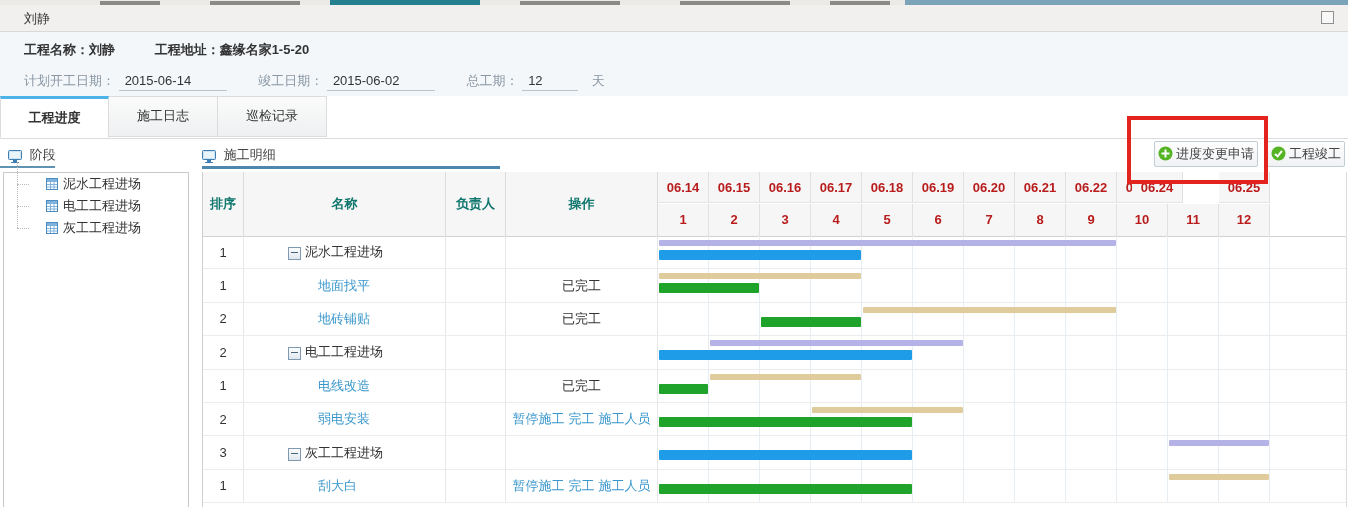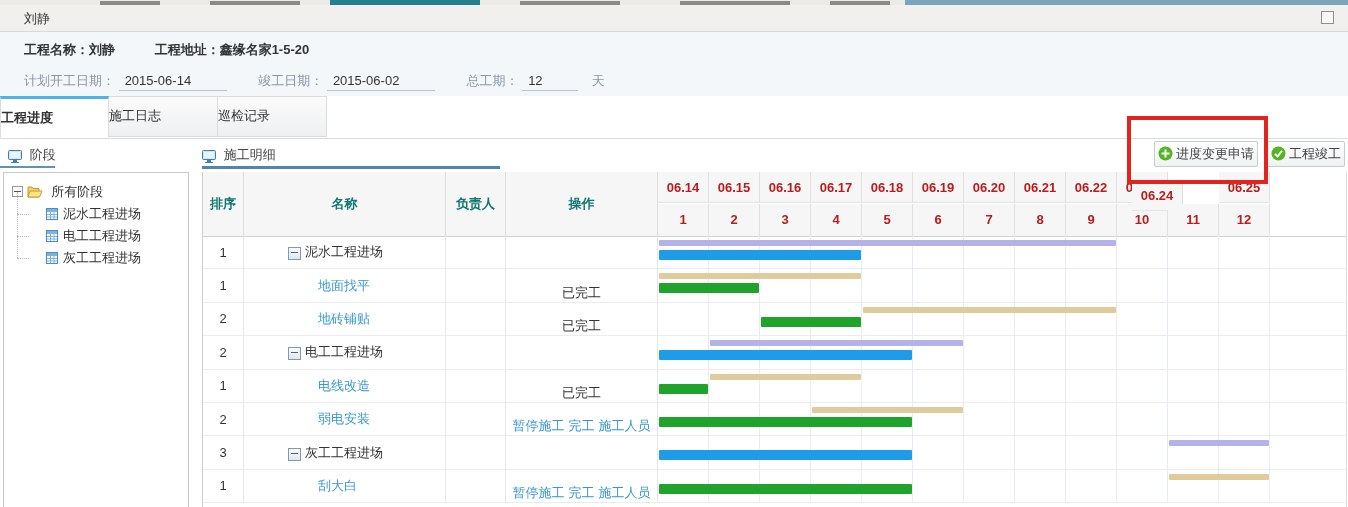--- a/index.html
+++ b/index.html
@@ -21,21 +21,21 @@
   .info{position:absolute;left:0;top:32px;width:1348px;height:64px;background:#f3f7fa;}
   .info-row1{position:absolute;left:24px;top:9px;font-size:13px;font-weight:bold;color:#333;}
   .info-row1 span.pair{margin-right:36px;}
   .info-row2{position:absolute;left:24px;top:40px;font-size:13px;color:#333;}
   .ilabel{color:#8a97a3;}
   .ival{display:inline-block;min-width:96px;border-bottom:1px solid #b9c5cd;padding:0 6px 2px 6px;color:#333;margin-right:28px;}
   .ival.short{min-width:44px;margin-right:10px;}
 
   
   .tabstrip{position:absolute;left:0;top:96px;width:1348px;height:42px;border-bottom:1px solid #dcdcdc;background:#fff;}
-  .tab{position:relative;float:left;width:109px;height:41px;line-height:38px;text-align:left;font-size:13px;color:#333;
+  .tab{position:relative;float:left;width:109px;height:41px;line-height:38px;text-align:center;font-size:13px;color:#333;
        background:linear-gradient(#fbfbfb,#eef0f1);border:1px solid #dcdcdc;border-left:none;box-sizing:border-box;cursor:pointer;}
   .tab:first-child{border-left:1px solid #dcdcdc;}
   .tab.active{background:#fff;border-top:3px solid #4cb4e8;border-bottom:1px solid #fff;font-weight:bold;height:42px;}
 
   
   .panel-h{position:absolute;font-size:13px;color:#444;}
   .panel-h .ptxt{vertical-align:2px;margin-left:4px;}
   .stage-underline{position:absolute;left:0;top:166px;width:55px;height:2px;background:#5e93b4;}
   .detail-underline{position:absolute;left:202px;top:166px;width:298px;height:3px;background:#4e87ad;}
 
@@ -69,21 +69,21 @@
   .gdate,.gday{position:absolute;width:51px;height:31px;background:#f6f6f6;border-right:1px solid #e0e0e0;box-sizing:border-box;
       font-weight:bold;color:#b91c1c;text-align:center;line-height:31px;}
   .gdate{top:0;border-bottom:1px solid #e4e4e4;}
   .gday{top:32px;height:32px;line-height:32px;}
   .tbody{position:absolute;left:0;top:64px;width:1143px;}
   .trow{position:relative;width:1143px;height:33.4px;border-bottom:1px solid #ececec;box-sizing:border-box;}
   .cell{position:absolute;top:0;height:100%;display:flex;align-items:center;box-sizing:border-box;border-right:1px solid #e7e7e7;}
   .c-order{left:0;width:41px;justify-content:center;color:#333;}
   .c-name{left:41px;width:202px;}
   .c-owner{left:243px;width:60px;}
-  .c-op{left:303px;width:152px;justify-content:center;align-items:flex-end;}
+  .c-op{left:303px;width:152px;justify-content:center;}
   .group-name{padding-left:44px;color:#333;}
   .task-name{padding-left:74px;}
   .link{color:#3a97cc;cursor:pointer;}
   .op-links .link{margin:0 2px;}
   .status{color:#333;}
   .collapse-ic{display:inline-block;width:11px;height:11px;border:1px solid #7f9ab0;background:linear-gradient(#fdfdfd,#dfe7ee);position:relative;margin-right:4px;vertical-align:-4px;}
   .collapse-ic::after{content:"";position:absolute;left:2px;right:2px;top:4px;height:1px;background:#44667f;}
   .gantt-grid{position:absolute;left:455px;top:0;width:612px;height:100%;
       background:repeating-linear-gradient(to right,transparent 0 50px,#e7eef3 50px 51px);}
   .bar{position:absolute;height:6px;border-radius:1px;}
@@ -163,28 +163,20 @@
   <div class="btn btn-finish">
     <svg width="15" height="15">
         <circle cx="7.5" cy="7.5" r="7" fill="#55b424"></circle>
         <path d="M4 8 L6.6 10.4 L11 4.8" stroke="#fff" stroke-width="2" fill="none"></path>
       </svg><span>工程竣工</span>
   </div>
 
   <div class="anno"></div>
 
   <div class="tree-box">
-    <div class="tree-root">
-      <span class="toggle-ic"></span>
-      <svg class="icon-svg" width="16" height="12">
-          <path d="M1 3 L1 11 L12 11 L12 2.5 L6 2.5 L5 1 L1 1 Z" fill="#f7d35c" stroke="#c79a2e" stroke-width="1"></path>
-          <path d="M3 5 L15 5 L12.5 11 L1 11 Z" fill="#fbe48e" stroke="#c79a2e" stroke-width="1"></path>
-        </svg>
-      <span class="lbl">所有阶段</span>
-    </div>
     <div id="tree-children">
         <div class="tree-child"><svg class="icon-svg" width="12" height="12">
             <rect x="0.5" y="0.5" width="11" height="11" fill="#fff" stroke="#4a8cc4"></rect>
             <rect x="1" y="1" width="10" height="3" fill="#7fb2dd"></rect>
             <line x1="1" y1="6.5" x2="11" y2="6.5" stroke="#7fb2dd"></line>
             <line x1="1" y1="9" x2="11" y2="9" stroke="#7fb2dd"></line>
             <line x1="4.5" y1="4" x2="4.5" y2="11" stroke="#7fb2dd"></line>
             <line x1="8" y1="4" x2="8" y2="11" stroke="#7fb2dd"></line>
           </svg><span class="lbl">泥水工程进场</span></div>
         <div class="tree-child"><svg class="icon-svg" width="12" height="12">
@@ -225,21 +217,21 @@
         <div class="gdate" style="left: 710px;">06.19</div>
         <div class="gday" style="left: 710px;">6</div>
         <div class="gdate" style="left: 761px;">06.20</div>
         <div class="gday" style="left: 761px;">7</div>
         <div class="gdate" style="left: 812px;">06.21</div>
         <div class="gday" style="left: 812px;">8</div>
         <div class="gdate" style="left: 863px;">06.22</div>
         <div class="gday" style="left: 863px;">9</div>
         <div class="gdate" style="left: 914px;">06.23</div>
         <div class="gday" style="left: 914px;">10</div>
-        <div class="gdate" style="left: 929px; margin-top: 8px;">06.24</div>
+        <div class="gdate" style="left: 929px;">06.24</div>
         <div class="gday" style="left: 965px;">11</div>
         <div class="gdate" style="left: 1016px;">06.25</div>
         <div class="gday" style="left: 1016px;">12</div>
       </div>
     <div class="tbody" id="tbody">
         <div class="trow">
           <div class="gantt-grid"></div>
           <div class="cell c-order">1</div>
           <div class="cell c-name">
             <div class="group-name"><span class="collapse-ic"></span><span>泥水工程进场</span></div>

